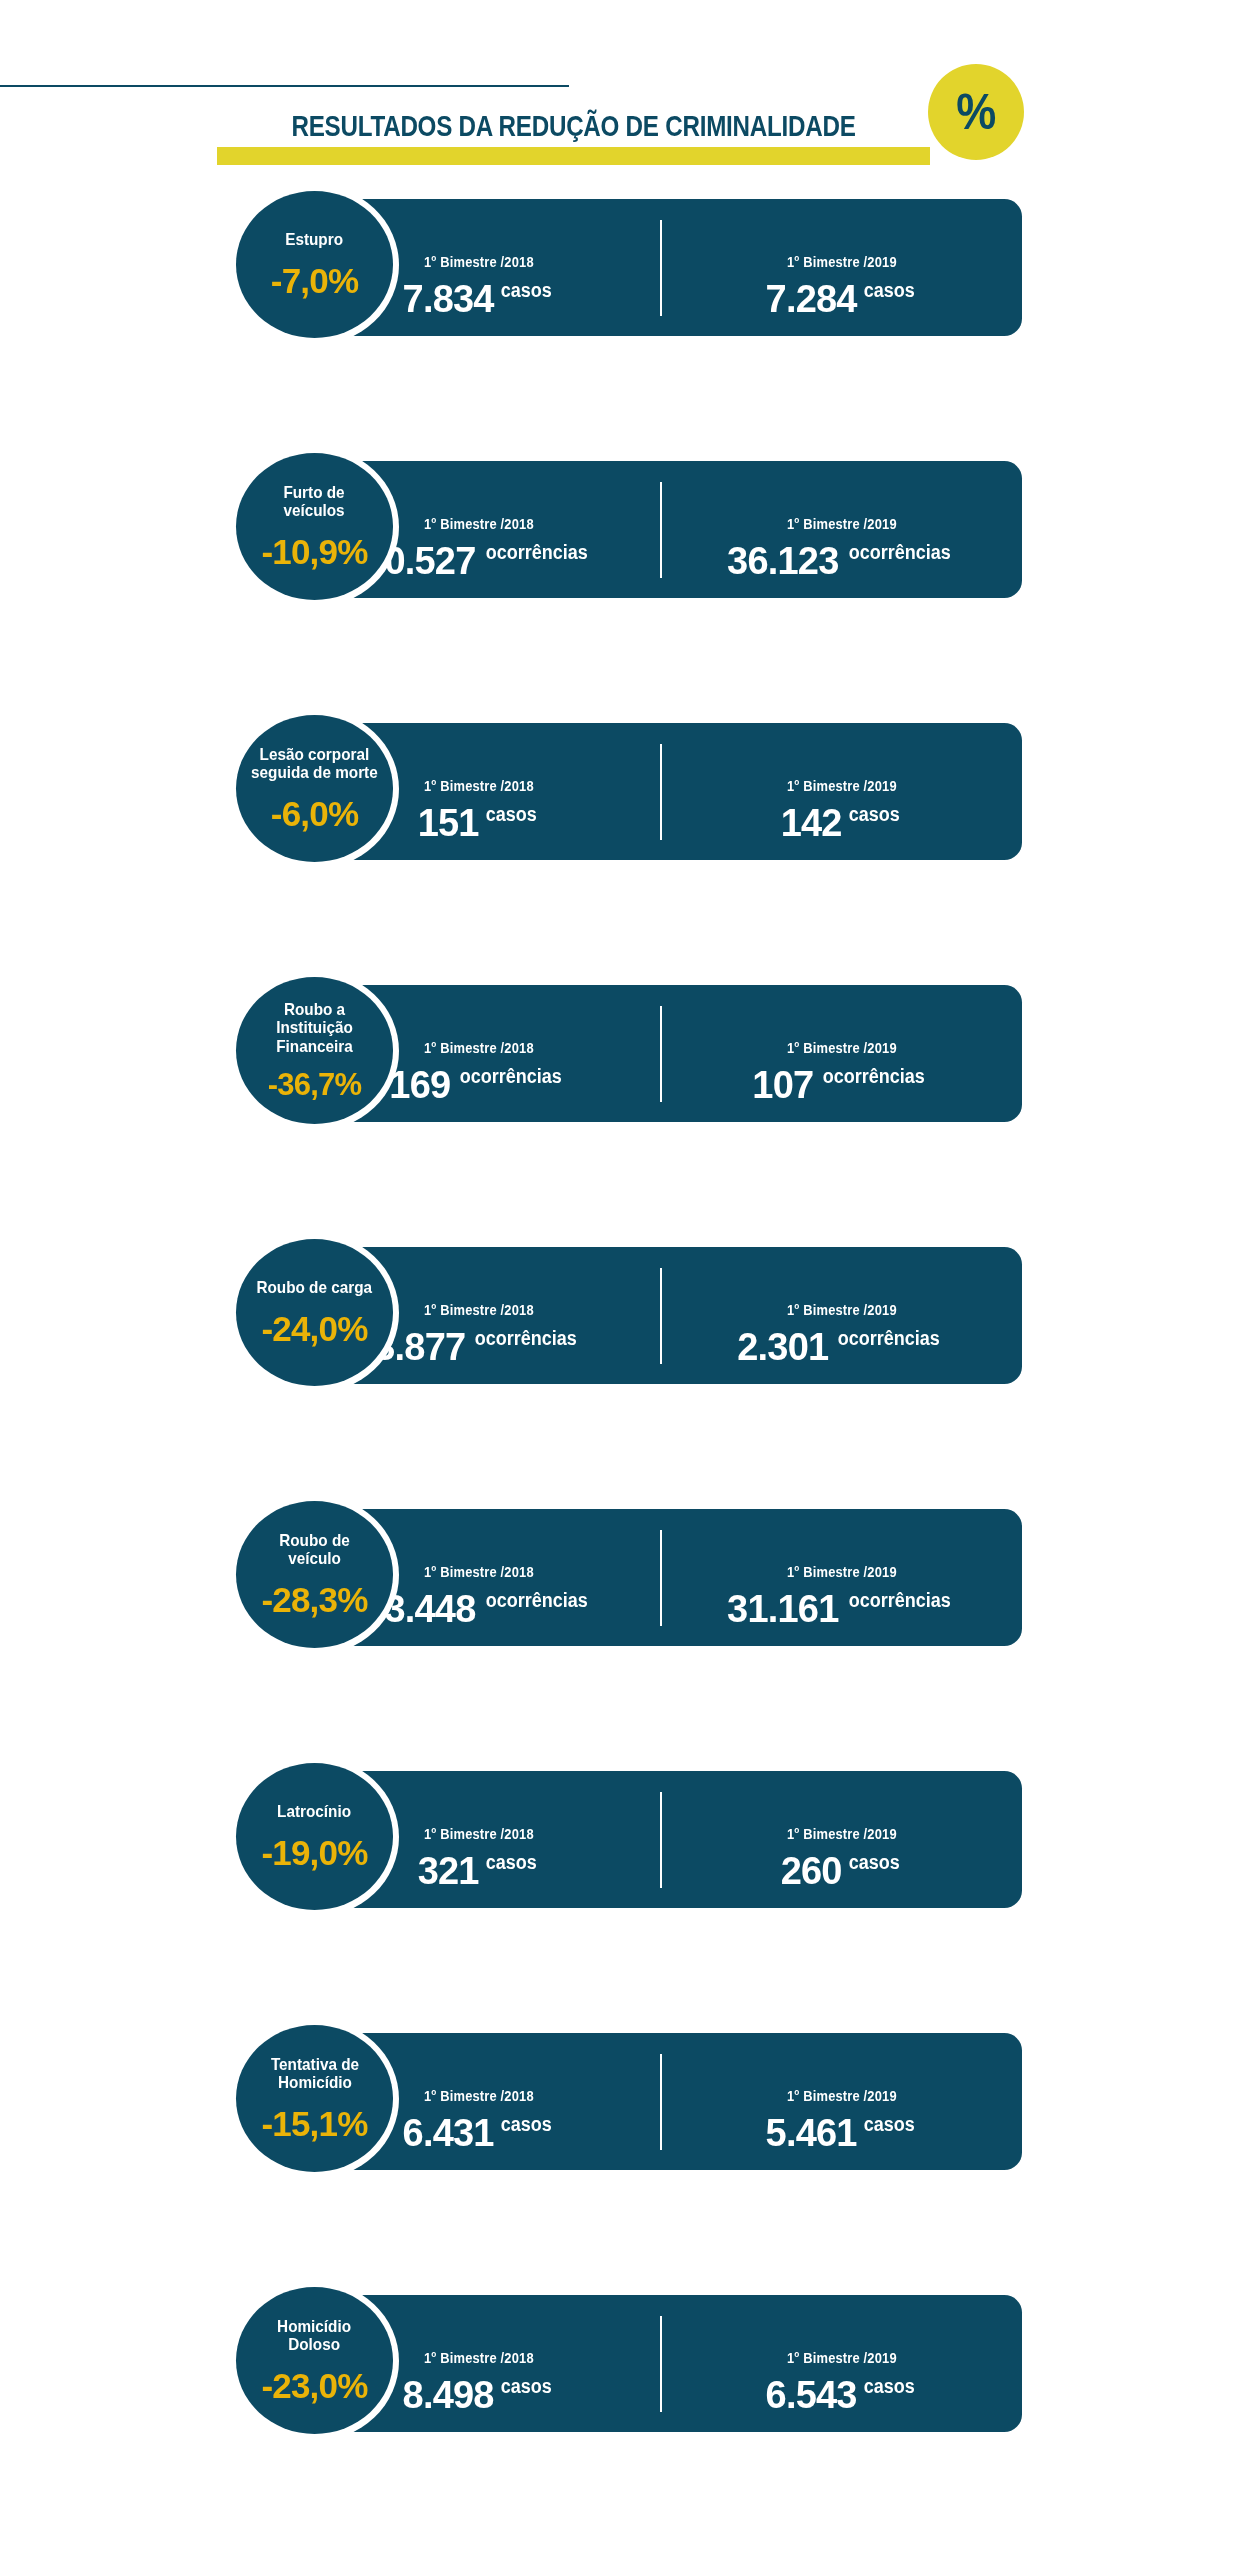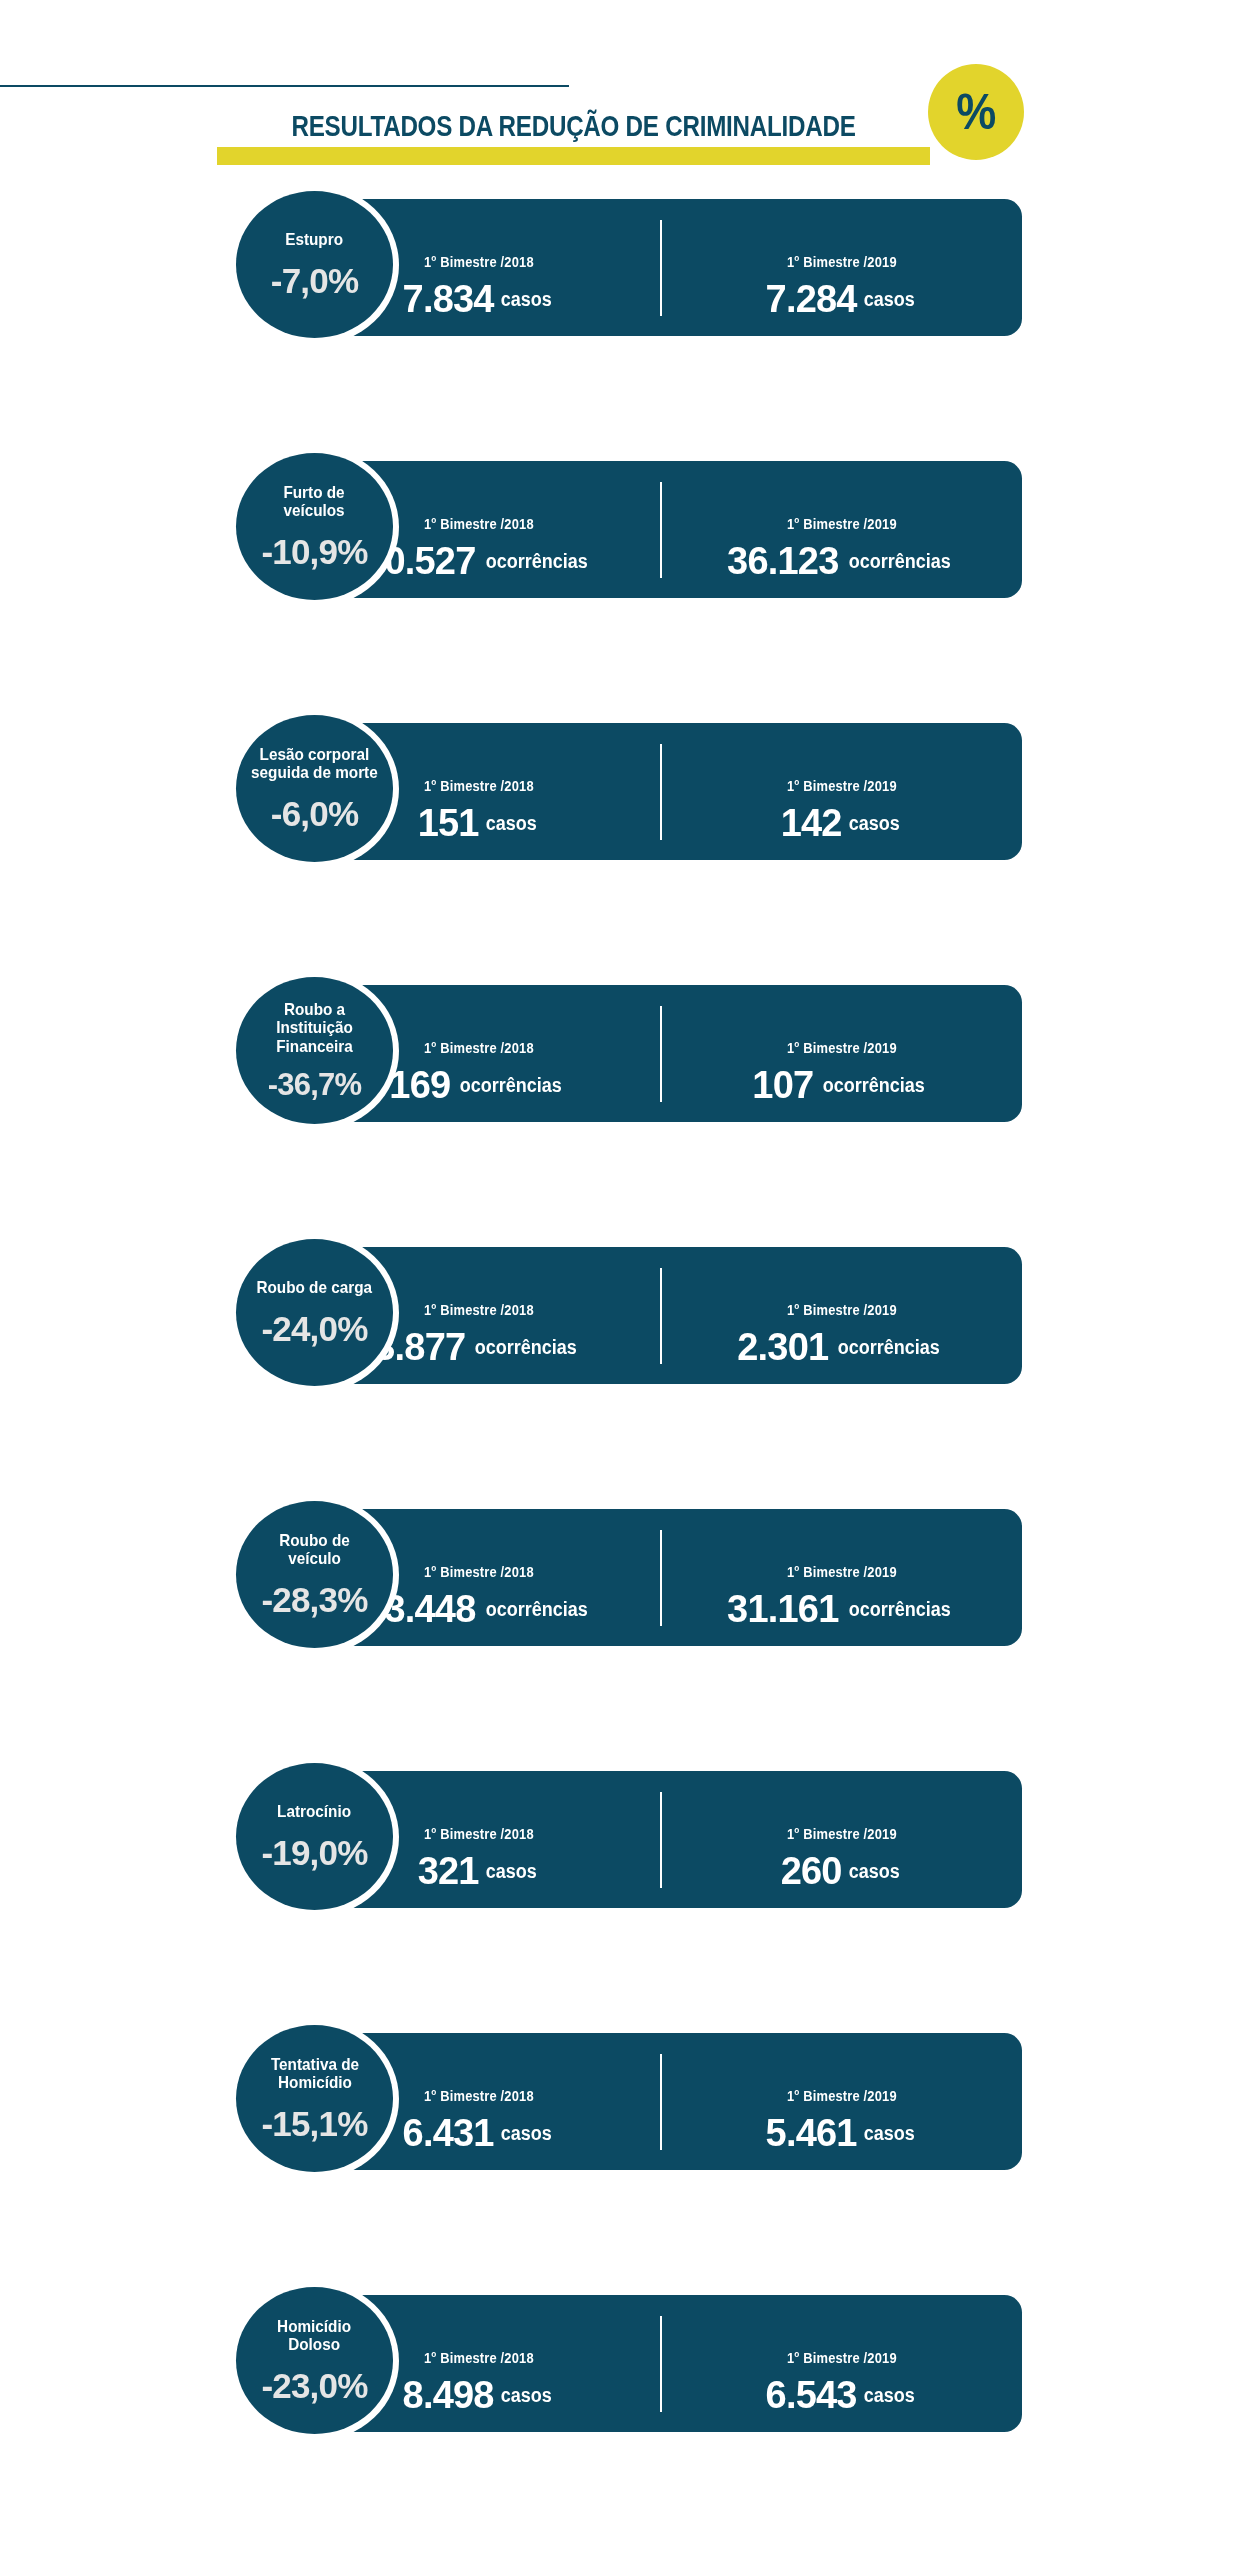--- a/index.html
+++ b/index.html
@@ -132,21 +132,21 @@
     color: #ffffff;
     white-space: nowrap;
     transform: scaleX(0.86);
     margin-bottom: 9.6px;
     letter-spacing: 0.2px;
   }
   .period-label sup { font-size: 9.6px; vertical-align: super; }
 
   .value-line {
     display: flex;
-    align-items: center;
+    align-items: flex-start;
     justify-content: center;
     white-space: nowrap;
   }
   .value-number {
     font-family: "Liberation Sans", sans-serif;
     font-weight: 700;
     font-size: 38px;
     color: #ffffff;
     line-height: 1;
     letter-spacing: -0.8px;
@@ -194,21 +194,21 @@
     color: #ffffff;
     text-align: center;
     transform: scaleX(0.9);
     white-space: pre-line;
   }
   .circle-pct {
     font-family: "Liberation Sans", sans-serif;
     font-weight: 700;
     font-size: 35px;
     line-height: 1;
-    color: #e5e5e5;
+    color: #eab308;
     text-align: center;
     margin-top: 4.8px;
     letter-spacing: -0.8px;
     white-space: nowrap;
   }
   .circle-pct.small { font-size: 31px; }
 </style>
 </head>
 <body>
 

